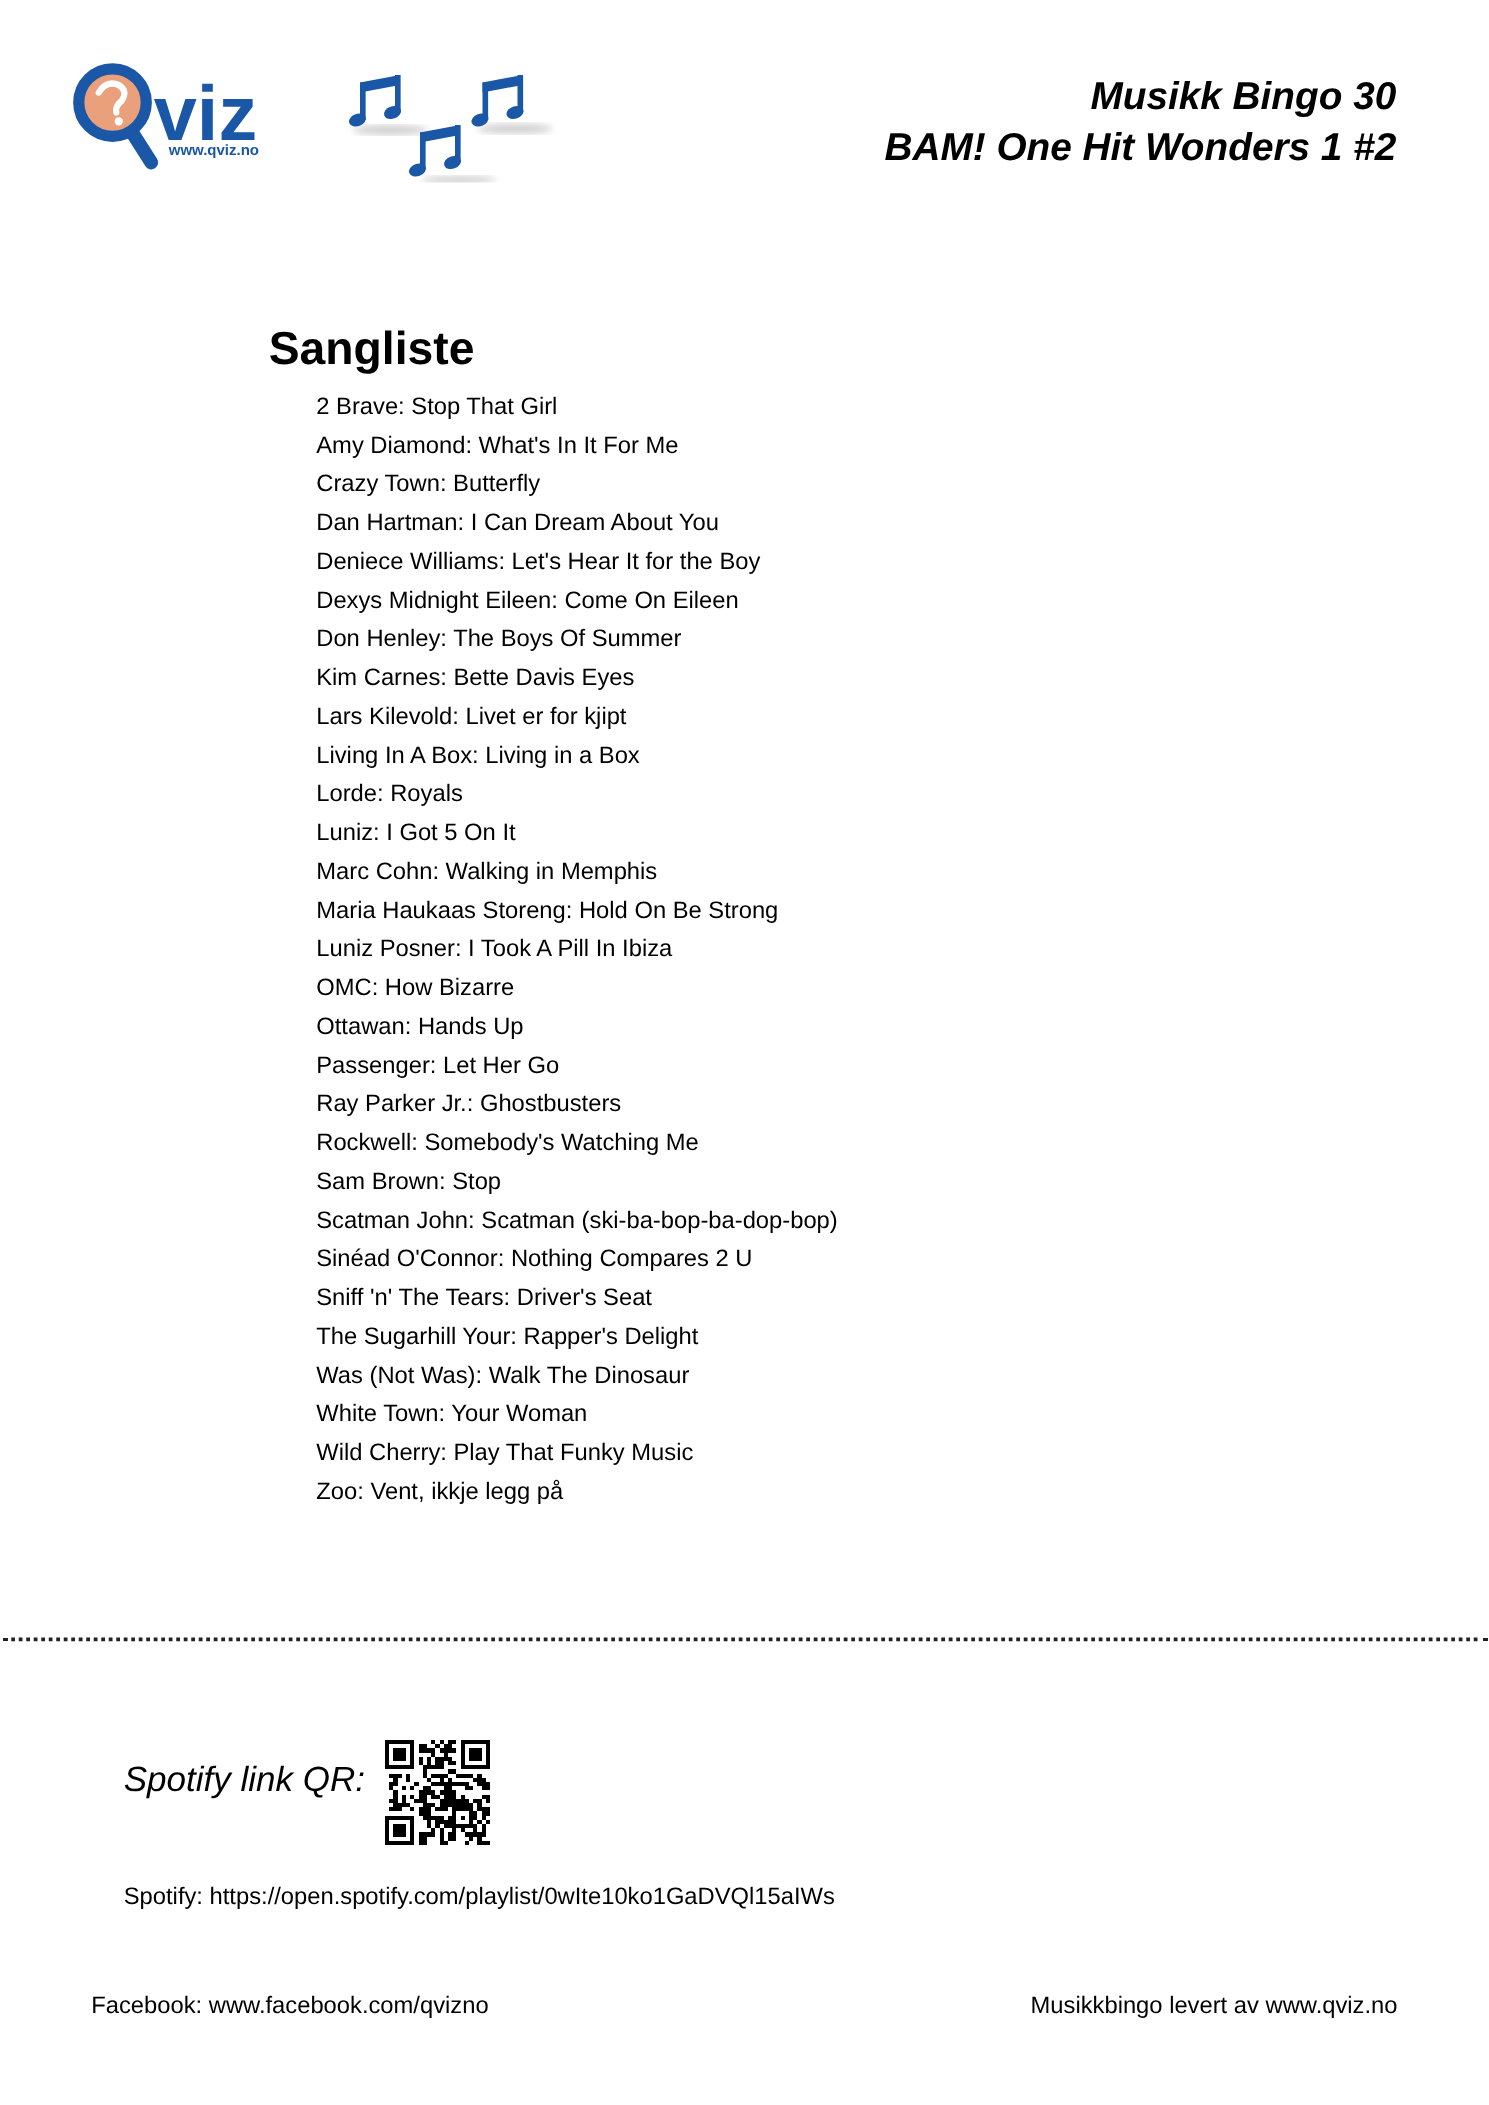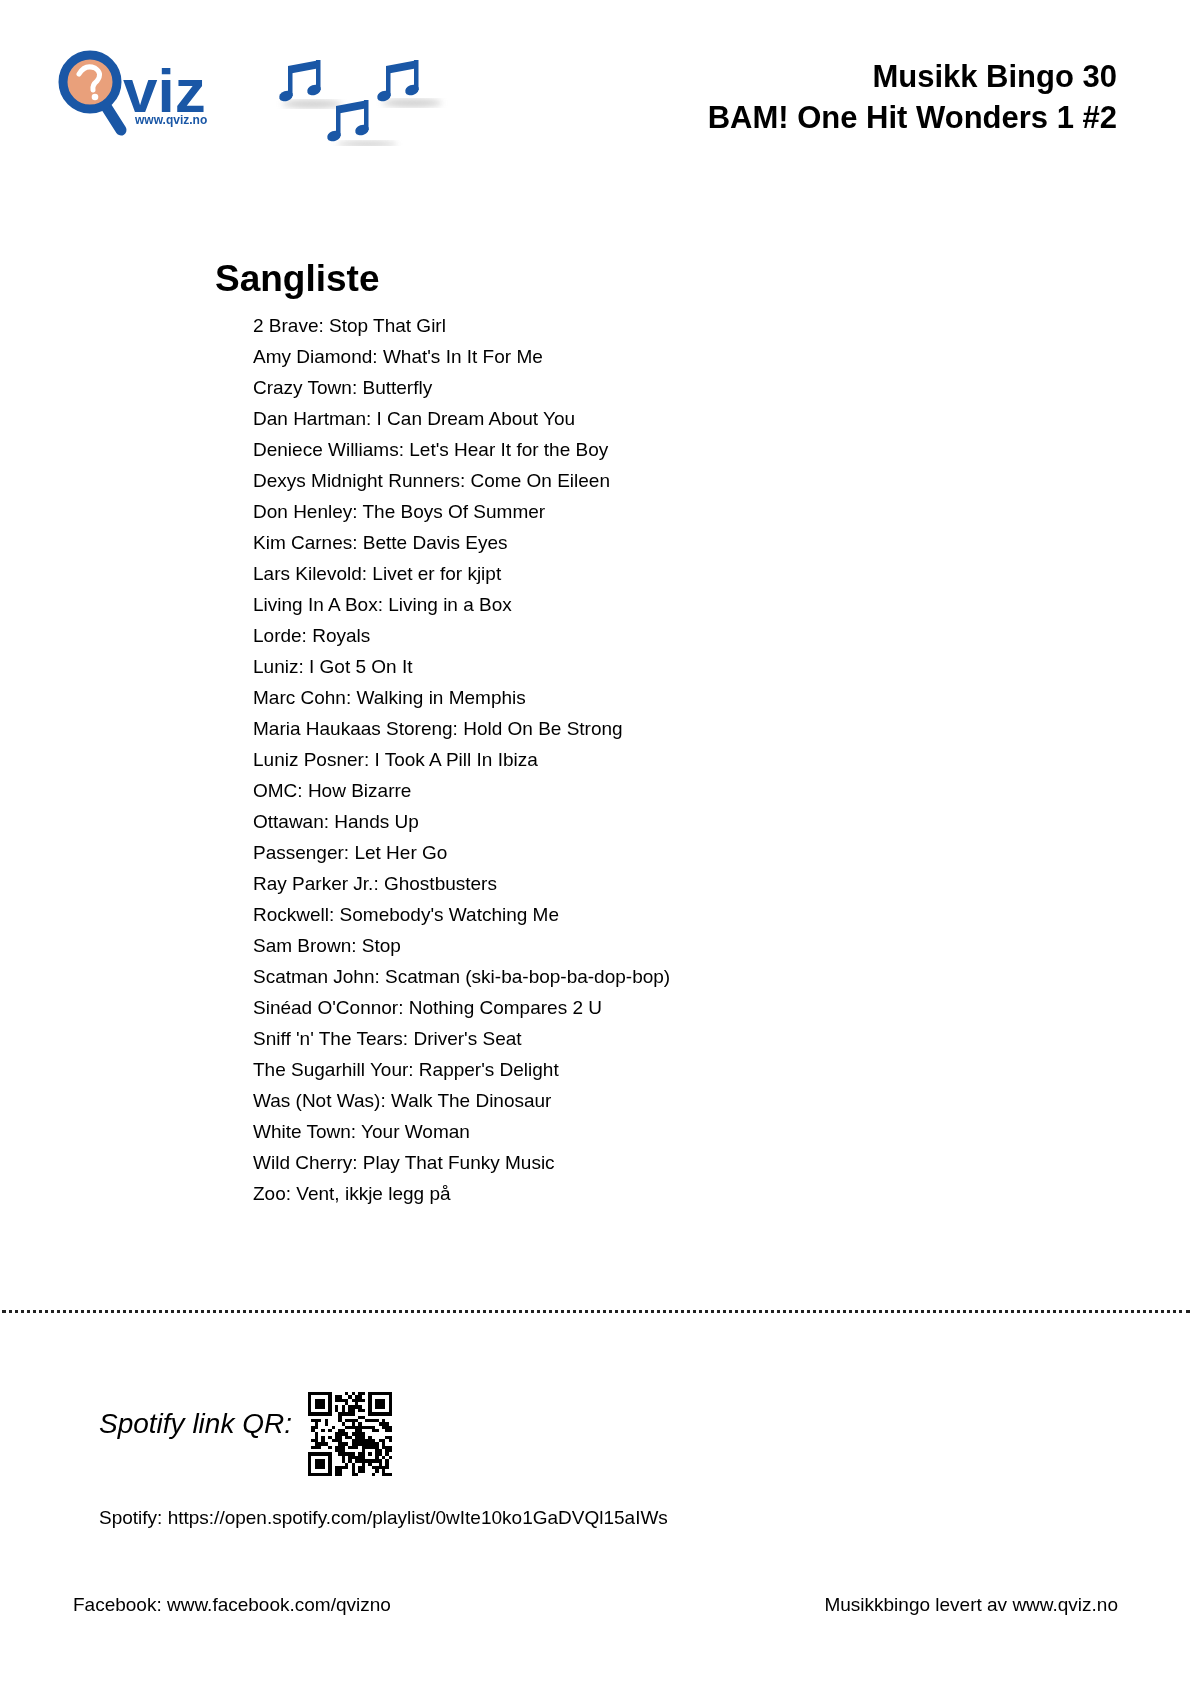--- a/index.html
+++ b/index.html
@@ -1,21 +1,21 @@
 <!DOCTYPE html>
 <html><head>
 <meta charset="utf-8">
 <style>
   html, body { margin: 0; padding: 0; background: #ffffff; }
   body { width: 1191px; height: 1684px; position: relative; overflow: hidden;
          font-family: "Liberation Sans", sans-serif; color: #000; }
   .abs { position: absolute; }
   #logo { left: 55px; top: 46px; width: 175px; height: 95px; }
   #notes { left: 272px; top: 46px; width: 180px; height: 100px; }
-  #title { right: 74px; top: 56px; text-align: right; font-weight: bold; font-size: 31px; line-height: 41px; white-space: nowrap; }
+  #title { right: 74px; top: 56px; text-align: right; font-weight: bold; font-size: 31px; line-height: 41px; white-space: nowrap; font-style: italic; }
   #list-title { left: 215px; top: 257px; font-weight: bold; font-size: 37px; line-height: 44px; }
   #song-list { left: 216px; top: 310px; margin: 0; padding: 0; list-style: none; font-size: 19px; line-height: 31px; }
   #song-list li { white-space: nowrap; }
   #song-list .artist { font-weight: normal; margin-left: 37px; }
   #divider { left: 2px; top: 1310px; width: 1188px; height: 0; border-top: 3px dotted #222; }
   #qr-label { left: 99px; top: 1407px; font-size: 28px; line-height: 34px; white-space: nowrap; font-style: italic; }
   #qr { left: 308px; top: 1392px; width: 84px; height: 84px; }
   #spotify-line { left: 99px; top: 1506px; font-size: 19px; line-height: 24px; white-space: nowrap; }
   #facebook { left: 73px; top: 1593px; font-size: 19px; line-height: 24px; white-space: nowrap; }
   #credit { right: 73px; top: 1593px; font-size: 19px; line-height: 24px; white-space: nowrap; }
@@ -75,21 +75,21 @@
   <div>BAM! One Hit Wonders 1 #2</div>
 </div>
 
 <div id="list-title" class="abs">Sangliste</div>
 <ul id="song-list" class="abs">
     <li><span class="artist">2 Brave</span><span>: </span><span class="song">Stop That Girl</span></li>
     <li><span class="artist">Amy Diamond</span><span>: </span><span class="song">What's In It For Me</span></li>
     <li><span class="artist">Crazy Town</span><span>: </span><span class="song">Butterfly</span></li>
     <li><span class="artist">Dan Hartman</span><span>: </span><span class="song">I Can Dream About You</span></li>
     <li><span class="artist">Deniece Williams</span><span>: </span><span class="song">Let's Hear It for the Boy</span></li>
-    <li><span class="artist">Dexys Midnight Runners</span><span>: </span><span class="song">Come On Eileen</span></li>
+    <li><span class="artist">Dexys Midnight Eileen</span><span>: </span><span class="song">Come On Eileen</span></li>
     <li><span class="artist">Don Henley</span><span>: </span><span class="song">The Boys Of Summer</span></li>
     <li><span class="artist">Kim Carnes</span><span>: </span><span class="song">Bette Davis Eyes</span></li>
     <li><span class="artist">Lars Kilevold</span><span>: </span><span class="song">Livet er for kjipt</span></li>
     <li><span class="artist">Living In A Box</span><span>: </span><span class="song">Living in a Box</span></li>
     <li><span class="artist">Lorde</span><span>: </span><span class="song">Royals</span></li>
     <li><span class="artist">Luniz</span><span>: </span><span class="song">I Got 5 On It</span></li>
     <li><span class="artist">Marc Cohn</span><span>: </span><span class="song">Walking in Memphis</span></li>
     <li><span class="artist">Maria Haukaas Storeng</span><span>: </span><span class="song">Hold On Be Strong</span></li>
     <li><span class="artist">Luniz Posner</span><span>: </span><span class="song">I Took A Pill In Ibiza</span></li>
     <li><span class="artist">OMC</span><span>: </span><span class="song">How Bizarre</span></li>

